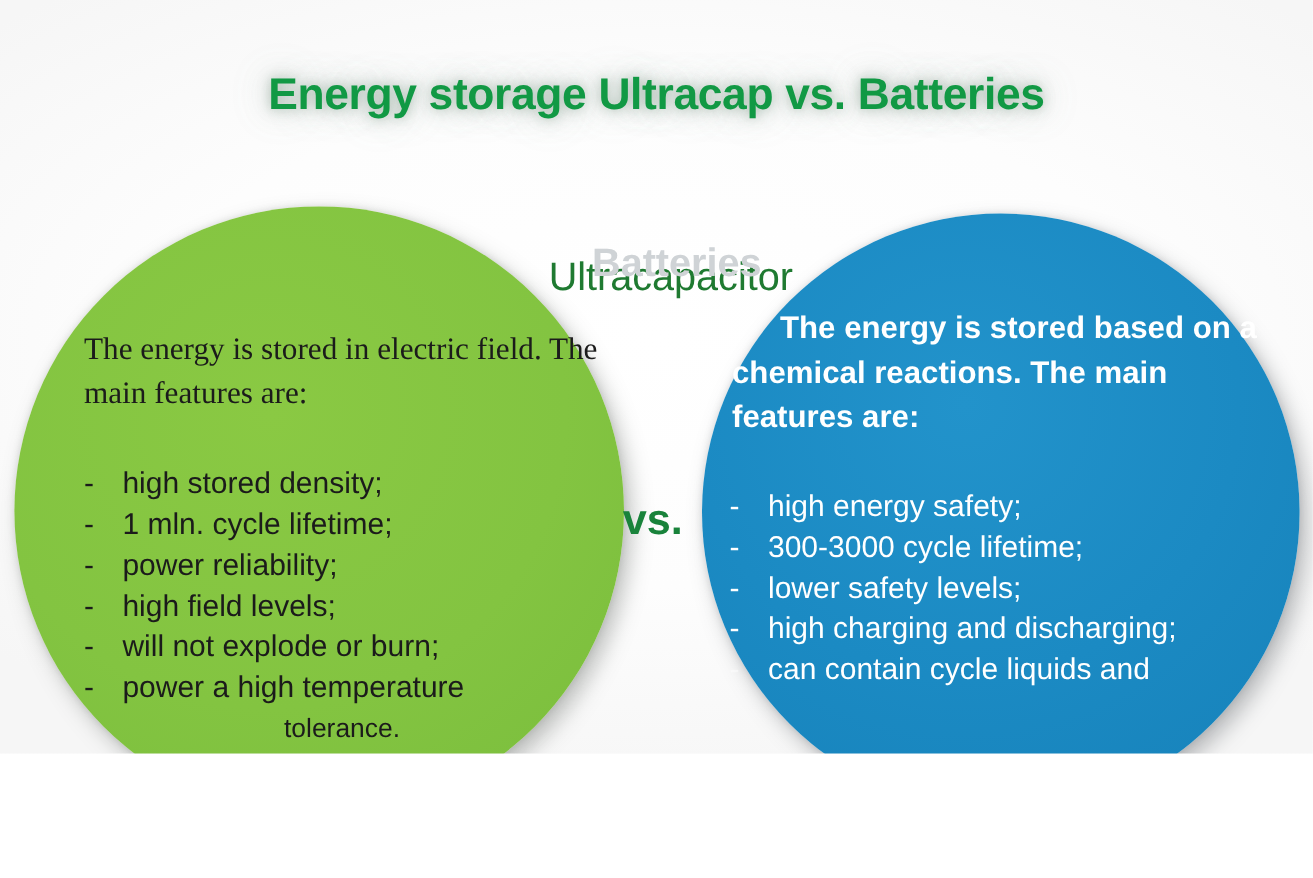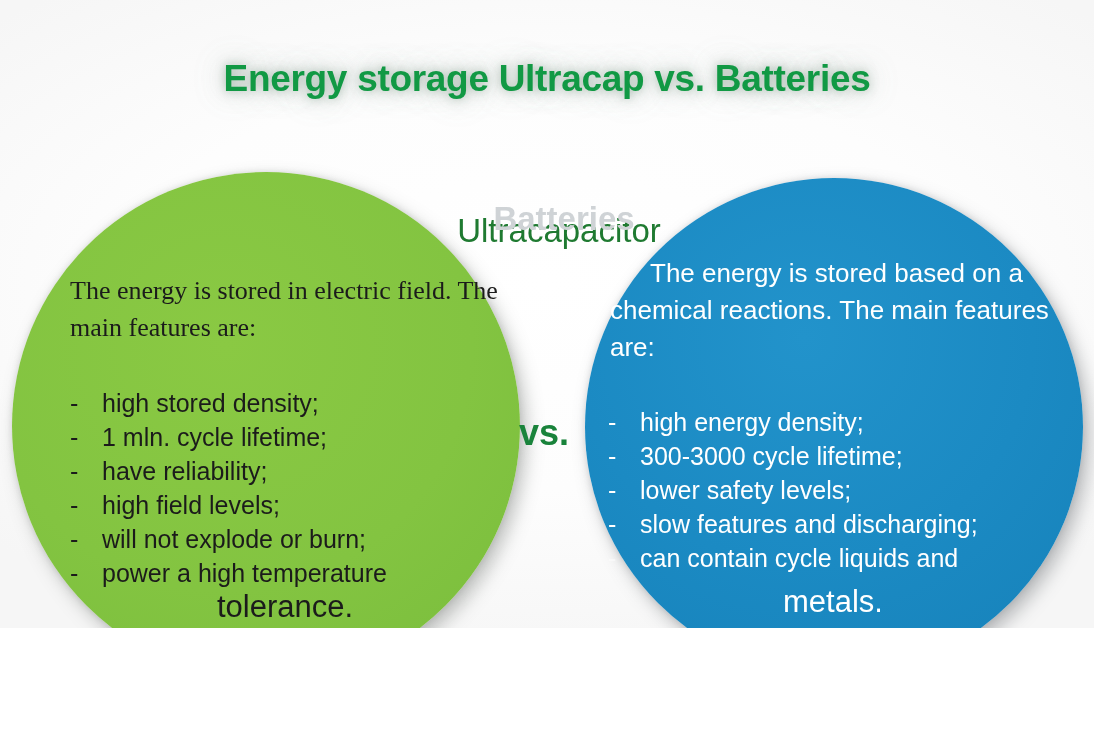--- a/index.html
+++ b/index.html
@@ -100,20 +100,21 @@
     text-align: left;
     font-family: Liberation Serif, serif;
   }
   .intro-blue {
     left: 610px;
     top: 255px;
     width: 455px;
     color: #ffffff;
     text-align: left;
     text-indent: 40px;
+    font-weight: bold;
   }
 
   .bullets {
     position: absolute;
     font-size: 25px;
     line-height: 34px;
     list-style: none;
     margin: 0;
     padding: 0;
   }
@@ -140,21 +141,21 @@
   }
   .bullets li .btext {
     flex: 1 1 auto;
   }
   .bullets-blue li.faded .dash {
     color: rgba(255,255,255,0.45);
   }
 
   .tail {
     position: absolute;
-    font-size: 31px;
+    font-size: 22px;
     line-height: 34px;
     white-space: nowrap;
   }
   .tail-green {
     left: 70px;
     top: 590px;
     width: 430px;
     text-align: center;
     color: #1b1b1b;
   }
@@ -194,21 +195,21 @@
       <li>
         <span class="dash">-</span>
         <span class="btext">high stored density;</span>
       </li>
       <li>
         <span class="dash">-</span>
         <span class="btext">1 mln. cycle lifetime;</span>
       </li>
       <li>
         <span class="dash">-</span>
-        <span class="btext">have reliability;</span>
+        <span class="btext">power reliability;</span>
       </li>
       <li>
         <span class="dash">-</span>
         <span class="btext">high field levels;</span>
       </li>
       <li>
         <span class="dash">-</span>
         <span class="btext">will not explode or burn;</span>
       </li>
       <li>
@@ -218,34 +219,33 @@
     </ul>
   <div class="tail tail-green">tolerance.</div>
 
   <div class="vs">vs.</div>
 
   <div class="c-head head-blue">Batteries</div>
   <div class="intro intro-blue">The energy is stored based on a chemical reactions. The main features are:</div>
   <ul class="bullets bullets-blue" id="right-bullets">
       <li>
         <span class="dash">-</span>
-        <span class="btext">high energy density;</span>
+        <span class="btext">high energy safety;</span>
       </li>
       <li>
         <span class="dash">-</span>
         <span class="btext">300-3000 cycle lifetime;</span>
       </li>
       <li>
         <span class="dash">-</span>
         <span class="btext">lower safety levels;</span>
       </li>
       <li>
         <span class="dash">-</span>
-        <span class="btext">slow features and discharging;</span>
+        <span class="btext">high charging and discharging;</span>
       </li>
       <li class="faded">
         <span class="dash">-</span>
         <span class="btext">can contain cycle liquids and</span>
       </li>
     </ul>
-  <div class="tail tail-blue">metals.</div>
 
 </div>
 
 </body></html>

